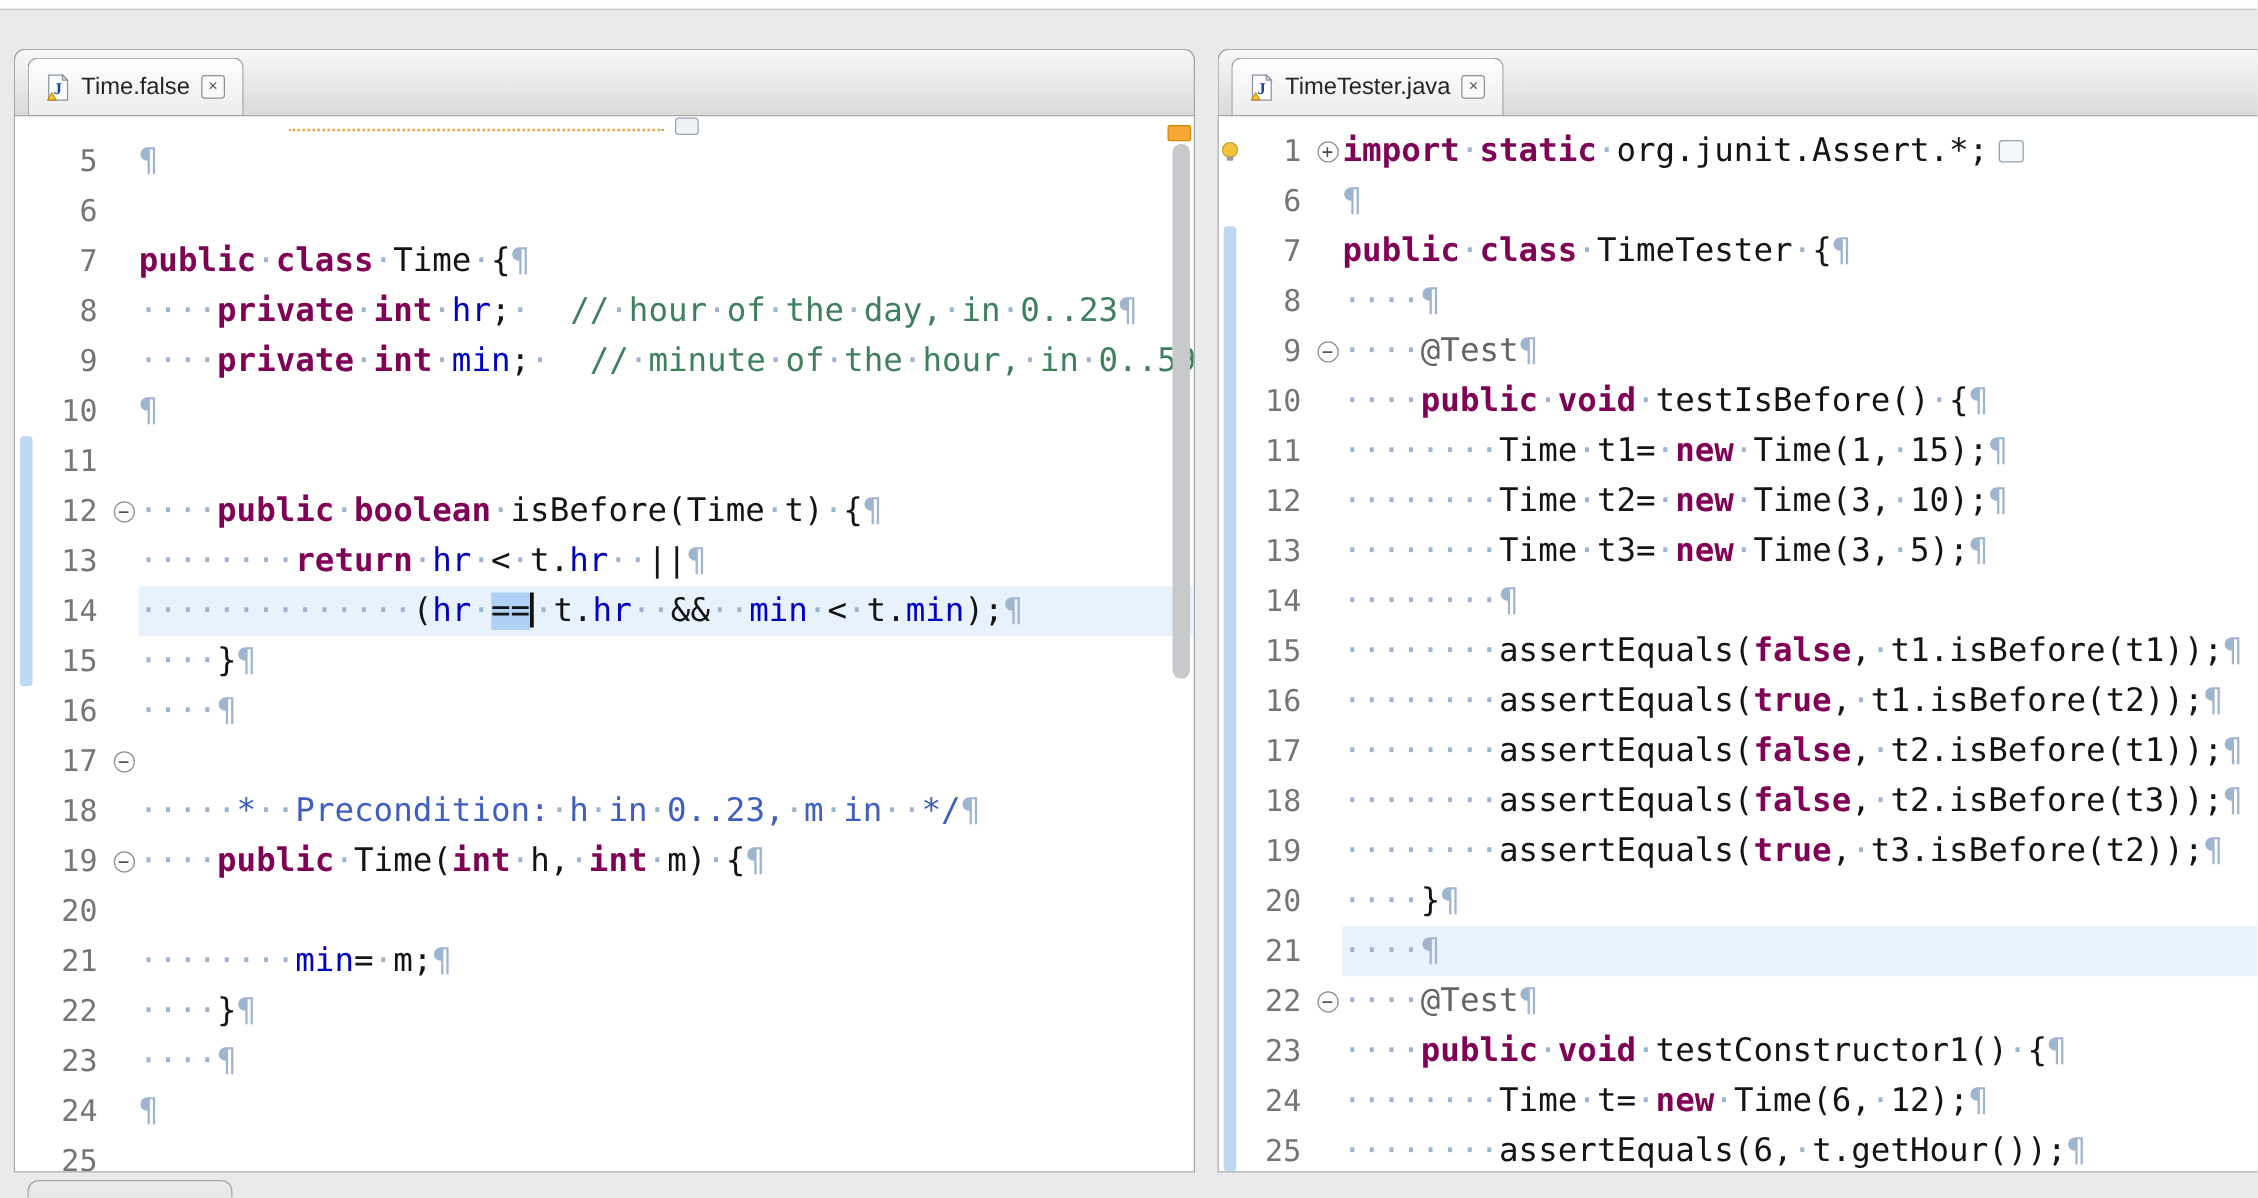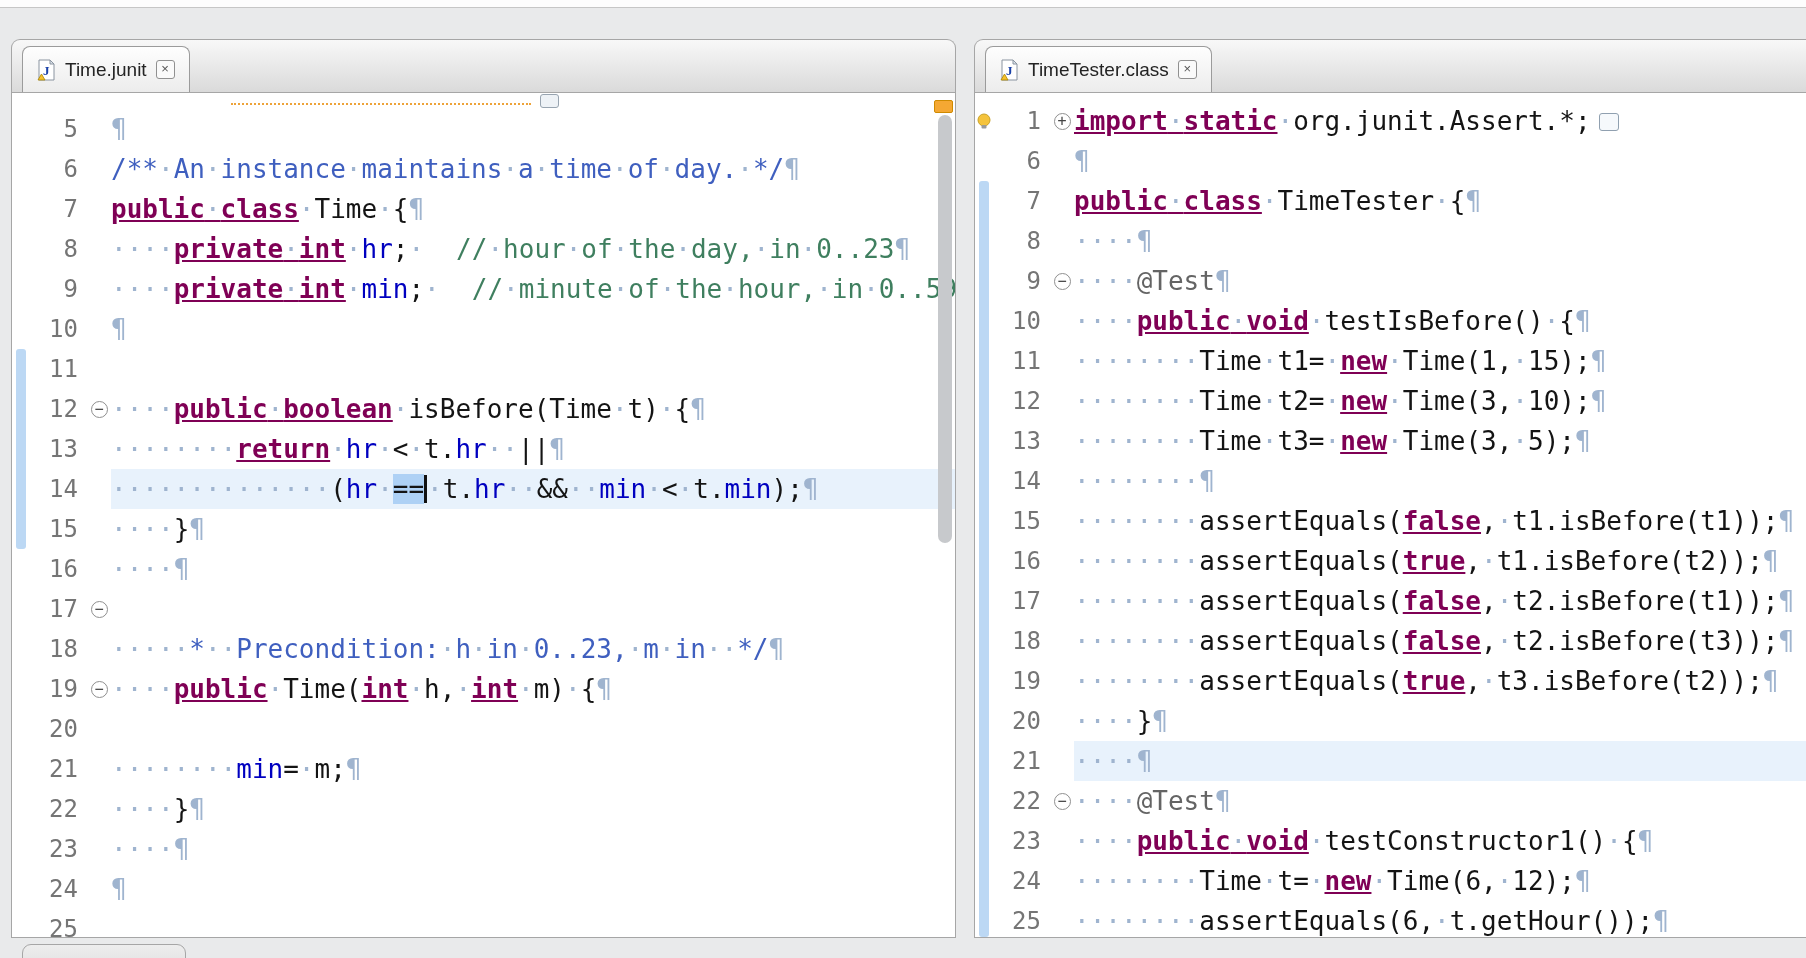--- a/index.html
+++ b/index.html
@@ -49,21 +49,21 @@
     flex:1;font-size:26px;line-height:40px;white-space:nowrap;overflow:hidden;color:#141414;
   }
   .code-cell.hl{background:var(--hl);}
 
   .fold-marker{
     width:17px;height:17px;border:1px solid #8f8f8f;border-radius:50%;background:#fff;
     color:#444;font-size:15px;line-height:15px;text-align:center;
     font-family:"DejaVu Sans Mono",monospace;box-sizing:border-box;
   }
 
-  .seg-k{color:var(--kw);font-weight:bold;text-decoration:underline;}
+  .seg-k{color:var(--kw);font-weight:bold;}
   .seg-p{color:#141414;}
   .seg-c{color:var(--com);margin-left:32px;}
   .seg-d{color:var(--doc);}
   .seg-a{color:var(--ann);}
   .seg-i{color:#141414;}
   .seg-f{color:var(--fld);}
   .seg-s{background:var(--sel);}
   .seg-w,.ws{color:var(--ws);font-weight:normal;font-style:normal;}
 
   .cur{display:inline-block;width:3px;height:28px;background:#111;vertical-align:-5px;}
@@ -97,40 +97,39 @@
   <div class="tabstrip">
     <div class="tab">
       <span class="file-icon">
         <svg width="19" height="22" viewBox="0 0 19 22">
           <path d="M2 1 h11 l4 4 v16 h-15 z" fill="#ffffff" stroke="#8a94a0"></path>
           <path d="M13 1 l4 4 h-4 z" fill="#dde4ec" stroke="#8a94a0"></path>
           <text x="6" y="16" font-size="13" font-weight="bold" fill="#1a41a8" font-family="Liberation Serif, serif">J</text>
           <path d="M1 21 l3.5 -6 l3.5 6 z" fill="#f7c12e" stroke="#a98500" stroke-width="0.8"></path>
         </svg>
       </span>
-      <span class="tab-label">Time.junit</span>
+      <span class="tab-label">Time.false</span>
       <span class="close-box">×</span>
     </div>
   </div>
   <div class="editor">
     <div class="range-bar"></div>
     <div class="remnant-line"></div>
     <div class="remnant-box"></div>
     <div class="rows">
         <div class="row">
           <div class="ann-cell"></div>
           <div class="num-cell">5</div>
           <div class="fold-cell"></div>
           <div class="code-cell"><span class="seg-w">¶</span></div>
         </div>
         <div class="row">
           <div class="ann-cell"></div>
           <div class="num-cell">6</div>
           <div class="fold-cell"></div>
-          <div class="code-cell"><span class="seg-d">/**<span class="ws">·</span>An<span class="ws">·</span>instance<span class="ws">·</span>maintains<span class="ws">·</span>a<span class="ws">·</span>time<span class="ws">·</span>of<span class="ws">·</span>day.<span class="ws">·</span>*/</span><span class="seg-w">¶</span></div>
         </div>
         <div class="row">
           <div class="ann-cell"></div>
           <div class="num-cell">7</div>
           <div class="fold-cell"></div>
           <div class="code-cell"><span class="seg-k">public<span class="ws">·</span>class</span><span class="seg-p"><span class="ws">·</span>Time<span class="ws">·</span>{</span><span class="seg-w">¶</span></div>
         </div>
         <div class="row">
           <div class="ann-cell"></div>
           <div class="num-cell">8</div>
@@ -252,21 +251,21 @@
   <div class="tabstrip">
     <div class="tab">
       <span class="file-icon">
         <svg width="19" height="22" viewBox="0 0 19 22">
           <path d="M2 1 h11 l4 4 v16 h-15 z" fill="#ffffff" stroke="#8a94a0"></path>
           <path d="M13 1 l4 4 h-4 z" fill="#dde4ec" stroke="#8a94a0"></path>
           <text x="6" y="16" font-size="13" font-weight="bold" fill="#1a41a8" font-family="Liberation Serif, serif">J</text>
           <path d="M1 21 l3.5 -6 l3.5 6 z" fill="#f7c12e" stroke="#a98500" stroke-width="0.8"></path>
         </svg>
       </span>
-      <span class="tab-label">TimeTester.class</span>
+      <span class="tab-label">TimeTester.java</span>
       <span class="close-box">×</span>
     </div>
   </div>
   <div class="editor">
     <div class="range-bar"></div>
     <div class="rows">
         <div class="row">
           <div class="ann-cell">
             <span class="warn-icon">
               <svg width="18" height="18" viewBox="0 0 18 18">

